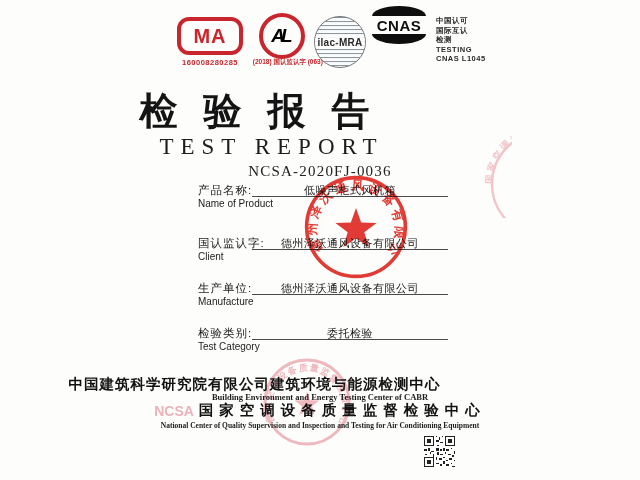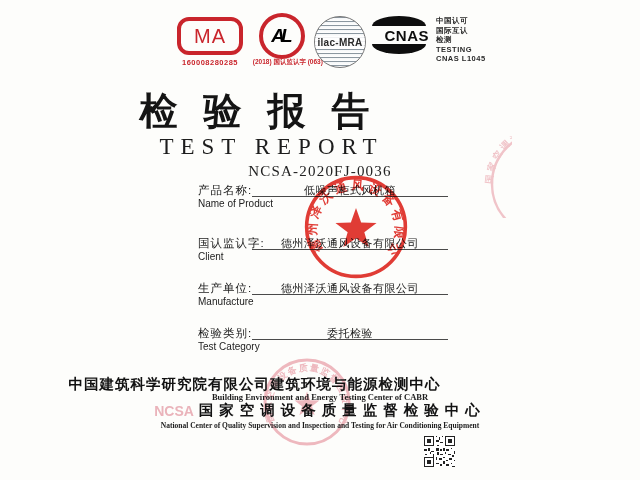--- a/index.html
+++ b/index.html
@@ -6,35 +6,35 @@
   html,body { width:640px; height:480px; }
   body {
     position:relative; overflow:hidden; background:#fdfdfb;
     font-family:"Liberation Sans", sans-serif; color:#161616;
   }
   .abs { position:absolute; }
 
   
   .cma-box { left:177px; top:17px; width:66px; height:38px; border:4px solid #c9252c;
     border-radius:12px; display:flex; align-items:center; justify-content:center; }
-  .cma-text { color:#c9252c; font-weight:400; font-size:20px; letter-spacing:1px; }
+  .cma-text { color:#c9252c; font-weight:700; font-size:20px; letter-spacing:1px; }
   .cma-cert { left:163px; top:58px; width:94px; text-align:center; color:#c9252c;
     font-size:7.5px; font-weight:bold; letter-spacing:0.5px; }
   .cal-box { left:259px; top:13px; width:46px; height:46px; border:4px solid #c9252c;
     border-radius:50%; display:flex; align-items:center; justify-content:center; }
   .cal-text { color:#000000; font-weight:800; font-style:italic; font-size:19px; letter-spacing:-4px; padding-right:4px; }
   .cal-cert { left:238px; top:58px; width:108px; text-align:center; color:#c9252c;
     font-size:6.5px; font-weight:bold; }
   .ilac-box { left:314px; top:16px; width:52px; height:52px; border-radius:50%;
     border:1px solid #777; overflow:hidden; display:flex; align-items:center; justify-content:center;
     background:repeating-linear-gradient(180deg,#8b97a0 0px,#8b97a0 1px,#f4f6f7 1px,#ffffff 4px); }
   .ilac-band { width:100%; background:rgba(255,255,255,0.88); text-align:center;
     font-size:10px; font-weight:bold; color:#2b2b2b; padding:1px 0; letter-spacing:0.3px; }
-  .cnas-box { left:369px; top:16px; width:60px; height:38px; display:flex;
-    align-items:center; justify-content:flex-end; }
+  .cnas-box { left:369px; top:6px; width:60px; height:38px; display:flex;
+    align-items:center; justify-content:center; }
   .cnas-top { position:absolute; left:3px; top:0; width:54px; height:10px; background:#0e0e0e;
     border-radius:50% 50% 0 0 / 100% 100% 0 0; }
   .cnas-bot { position:absolute; left:3px; bottom:0; width:54px; height:10px; background:#0e0e0e;
     border-radius:0 0 50% 50% / 0 0 100% 100%; }
   .cnas-text { font-weight:800; font-size:15px; color:#0e0e0e; letter-spacing:0.5px; z-index:1; }
   .accred { left:436px; top:16px; font-size:7.5px; font-weight:bold; color:#2a2a2a;
     line-height:9.6px; letter-spacing:0.5px; }
 
   
   .title-zh { left:0; top:86px; width:509px; text-align:center; font-size:38px; font-weight:600;

